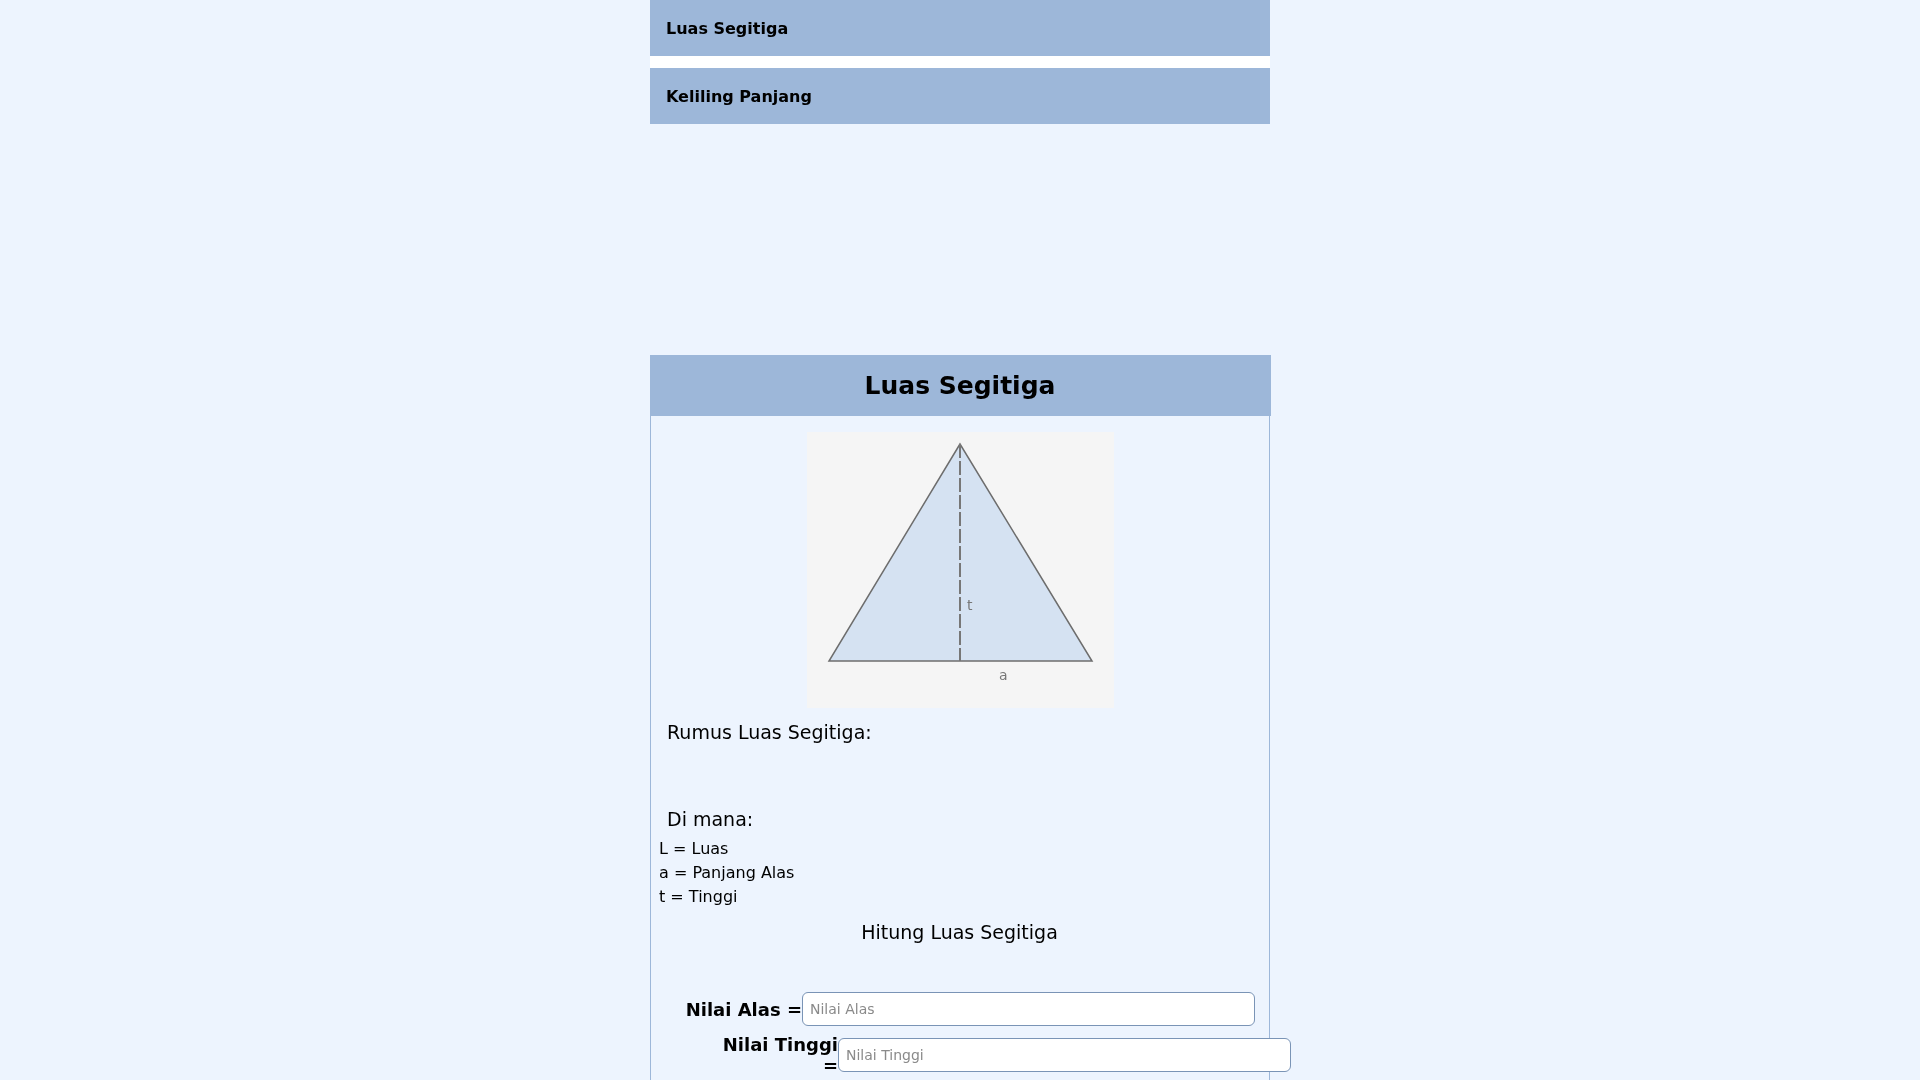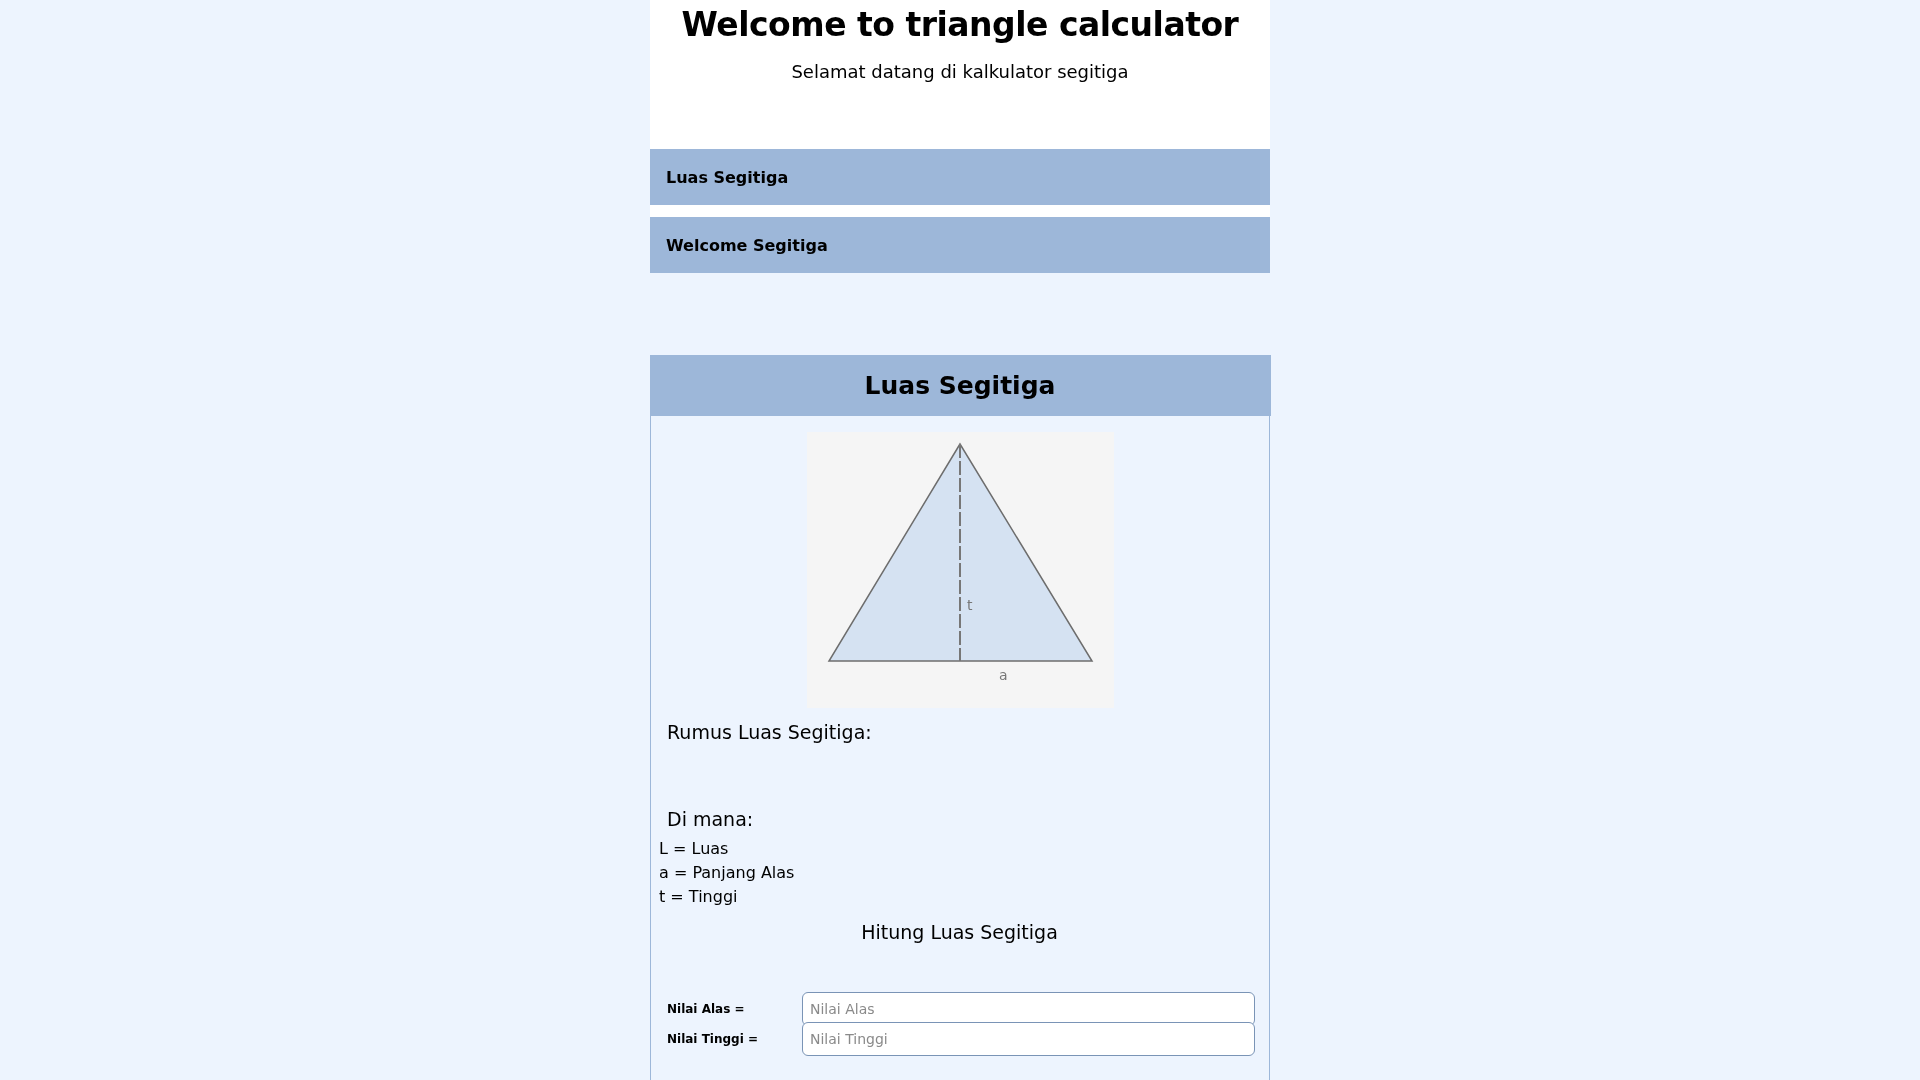--- a/index.html
+++ b/index.html
@@ -67,43 +67,39 @@
     }
     .calc-title {
       position: absolute; left: 0; width: 617px; top: 565px;
       text-align: center; font-size: 19px; font-weight: 400;
     }
     .form-row {
       position: absolute; left: 16px; width: 590px; height: 34px;
       display: flex; align-items: center;
     }
     .form-row label {
-      width: 135px; font-size: 12px; font-weight: 700;
+      width: 135px; font-size: 18px; font-weight: 700; text-align: right;
     }
     .form-row input {
       width: 453px; height: 34px;
       border: 1.5px solid #7a94b6; border-radius: 6px;
       background: #ffffff; padding-left: 7px;
       font-family: "DejaVu Sans", "Liberation Sans", sans-serif;
       font-size: 14px; color: #7f1d1d;
     }
     .form-row input::placeholder { color: #8a8a8a; }
   </style>
 </head>
 <body>
 
 <div class="container">
-  <header class="hero">
-    <h1>Welcome to triangle calculator</h1>
-    <p>Selamat datang di kalkulator segitiga</p>
-  </header>
   <nav>
     <button class="nav-btn">Luas Segitiga</button>
     <div class="nav-gap"></div>
-    <button class="nav-btn">Welcome Segitiga</button>
+    <button class="nav-btn">Keliling Panjang</button>
   </nav>
 </div>
 
 <section class="card">
   <div class="card-header">Luas Segitiga</div>
 
   <div class="figure">
     <svg viewBox="0 0 307 276">
       <polygon points="153,12 22,229 285,229" fill="#d5e2f2" stroke="#6d6d6d" stroke-width="1.5"></polygon>
       <line x1="153" y1="12" x2="153" y2="229" stroke="#777" stroke-width="2" stroke-dasharray="14,3"></line>
@@ -120,17 +116,17 @@
     <li>a = Panjang Alas</li>
     <li>t = Tinggi</li>
   </ul>
 
   <h3 class="calc-title">Hitung Luas Segitiga</h3>
 
   <div class="form-row" style="top: 636px;">
     <label for="alas">Nilai Alas =</label>
     <input id="alas" type="text" placeholder="Nilai Alas" style="">
   </div>
-  <div class="form-row" style="top: 666px;">
+  <div class="form-row" style="top: 682px; margin-left: 36px;">
     <label for="tinggi">Nilai Tinggi =</label>
     <input id="tinggi" type="text" placeholder="Nilai Tinggi" style="">
   </div>
 </section>
 
 </body></html>

